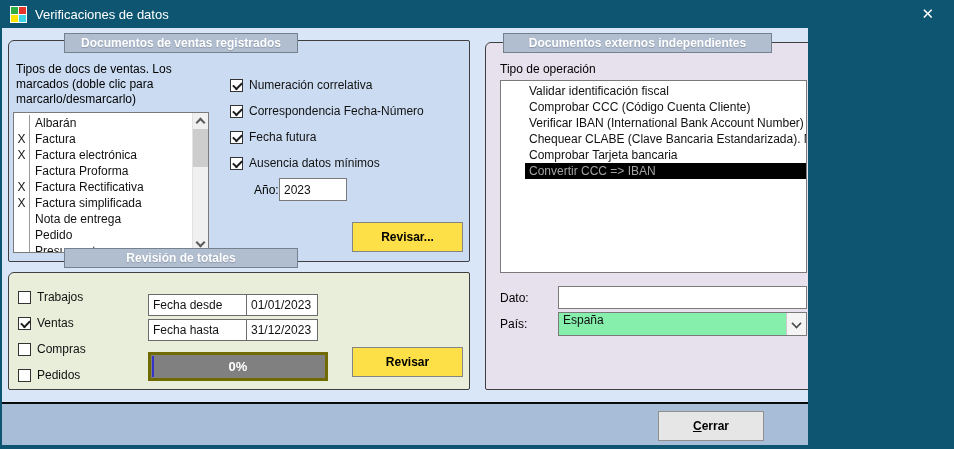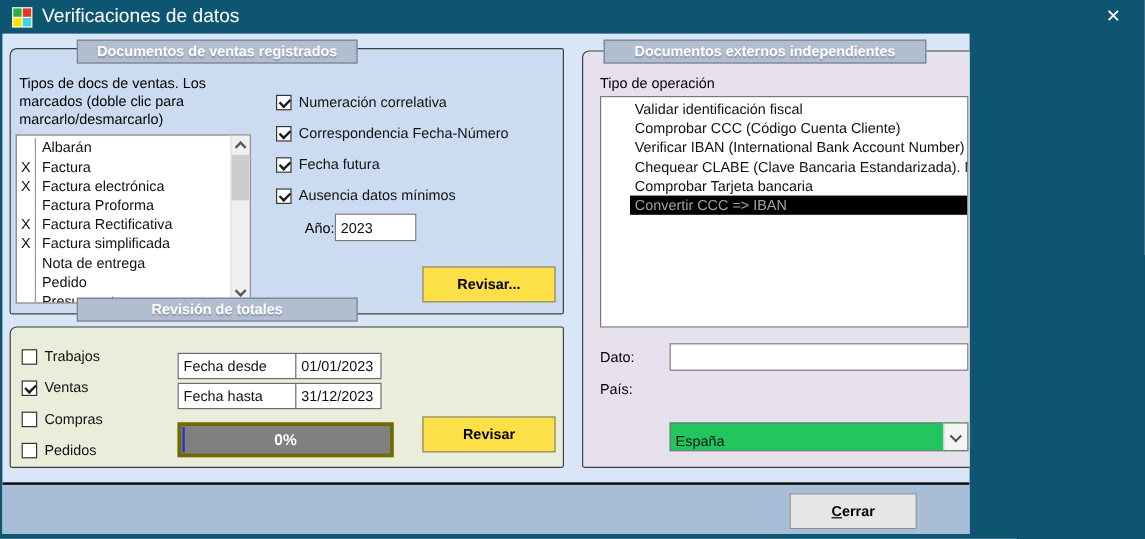--- a/index.html
+++ b/index.html
@@ -1,21 +1,21 @@
 <!DOCTYPE html>
 <html><head>
 <meta charset="utf-8">
 <style>
   * { margin:0; padding:0; box-sizing:border-box; }
   html,body { width:954px; height:449px; }
   body { font-family:"Liberation Sans","DejaVu Sans",sans-serif; font-size:12px; color:#111; }
 
   .window { width:954px; height:449px; background:#0e5571; padding:0 2px 4px 2px; position:relative; }
   .titlebar { height:28px; display:flex; align-items:center; color:#fff; padding-left:8px; position:relative; }
-  .title-text { margin-left:8px; font-size:16px; }
+  .title-text { margin-left:8px; font-size:13px; }
   .app-icon { width:17px; height:17px; background:#fff; padding:1px; display:grid;
               grid-template-columns:1fr 1fr; grid-template-rows:1fr 1fr; gap:1px; }
   .app-icon i { display:block; }
   .close-x { position:absolute; right:18px; top:4px; font-size:15px; color:#fff; cursor:pointer; line-height:20px; }
 
   .body { position:relative; width:806px; height:417px; background:#d9e6f7; overflow:hidden; }
 
   .group { position:absolute; border:1px solid #3f3f3f; border-radius:6px 2px 2px 2px; }
   .group-header { position:absolute; height:20px; background:#b1bed0; border:1px solid #76818f;
                   color:#fff; font-weight:bold; font-size:12px; display:flex; align-items:center;
@@ -66,22 +66,22 @@
               border:3px solid #6f6b00; background:#808080; display:flex; align-items:center;
               justify-content:center; color:#fff; font-weight:bold; font-size:13px; }
   #progress .lead { position:absolute; left:1px; top:1px; bottom:1px; width:2px; background:#3333cc; }
 
   
   #op-list { left:498px; top:52px; width:307px; height:193px; padding-top:2px; }
   .op { height:16px; line-height:16px; padding-left:4px; white-space:nowrap;margin-left:24px; }
   .op.on { background:#000; color:#a3a3a3; }
 
   
-  .combo { position:absolute; background:#22c55e; border:1px solid #7a7a7a; display:flex;
-           align-items:flex-end;margin-top:40px; }
+  .combo { position:absolute; background:#86efac; border:1px solid #7a7a7a; display:flex;
+           align-items:flex-start; }
   .combo .val { flex:1; padding-left:4px; }
   .combo .dd { width:20px; height:100%; background:#f4f4f4; border-left:1px solid #c9c9c9;
                position:relative; }
   .combo .dd::after { content:''; position:absolute; left:5px; top:6px; width:7px; height:7px;
                       border-bottom:2px solid #4a4a4a; border-right:2px solid #4a4a4a;
                       transform:rotate(45deg) scale(.8); }
 
   .footer { position:absolute; left:0; right:0; bottom:0; height:43px; background:#a8bdd7;
             border-top:2px solid #0a0a0a; }
   #btn-close { left:656px; top:7px; width:106px; height:30px; background:#e6e6e6; border:1px solid #8f8f8f; }

